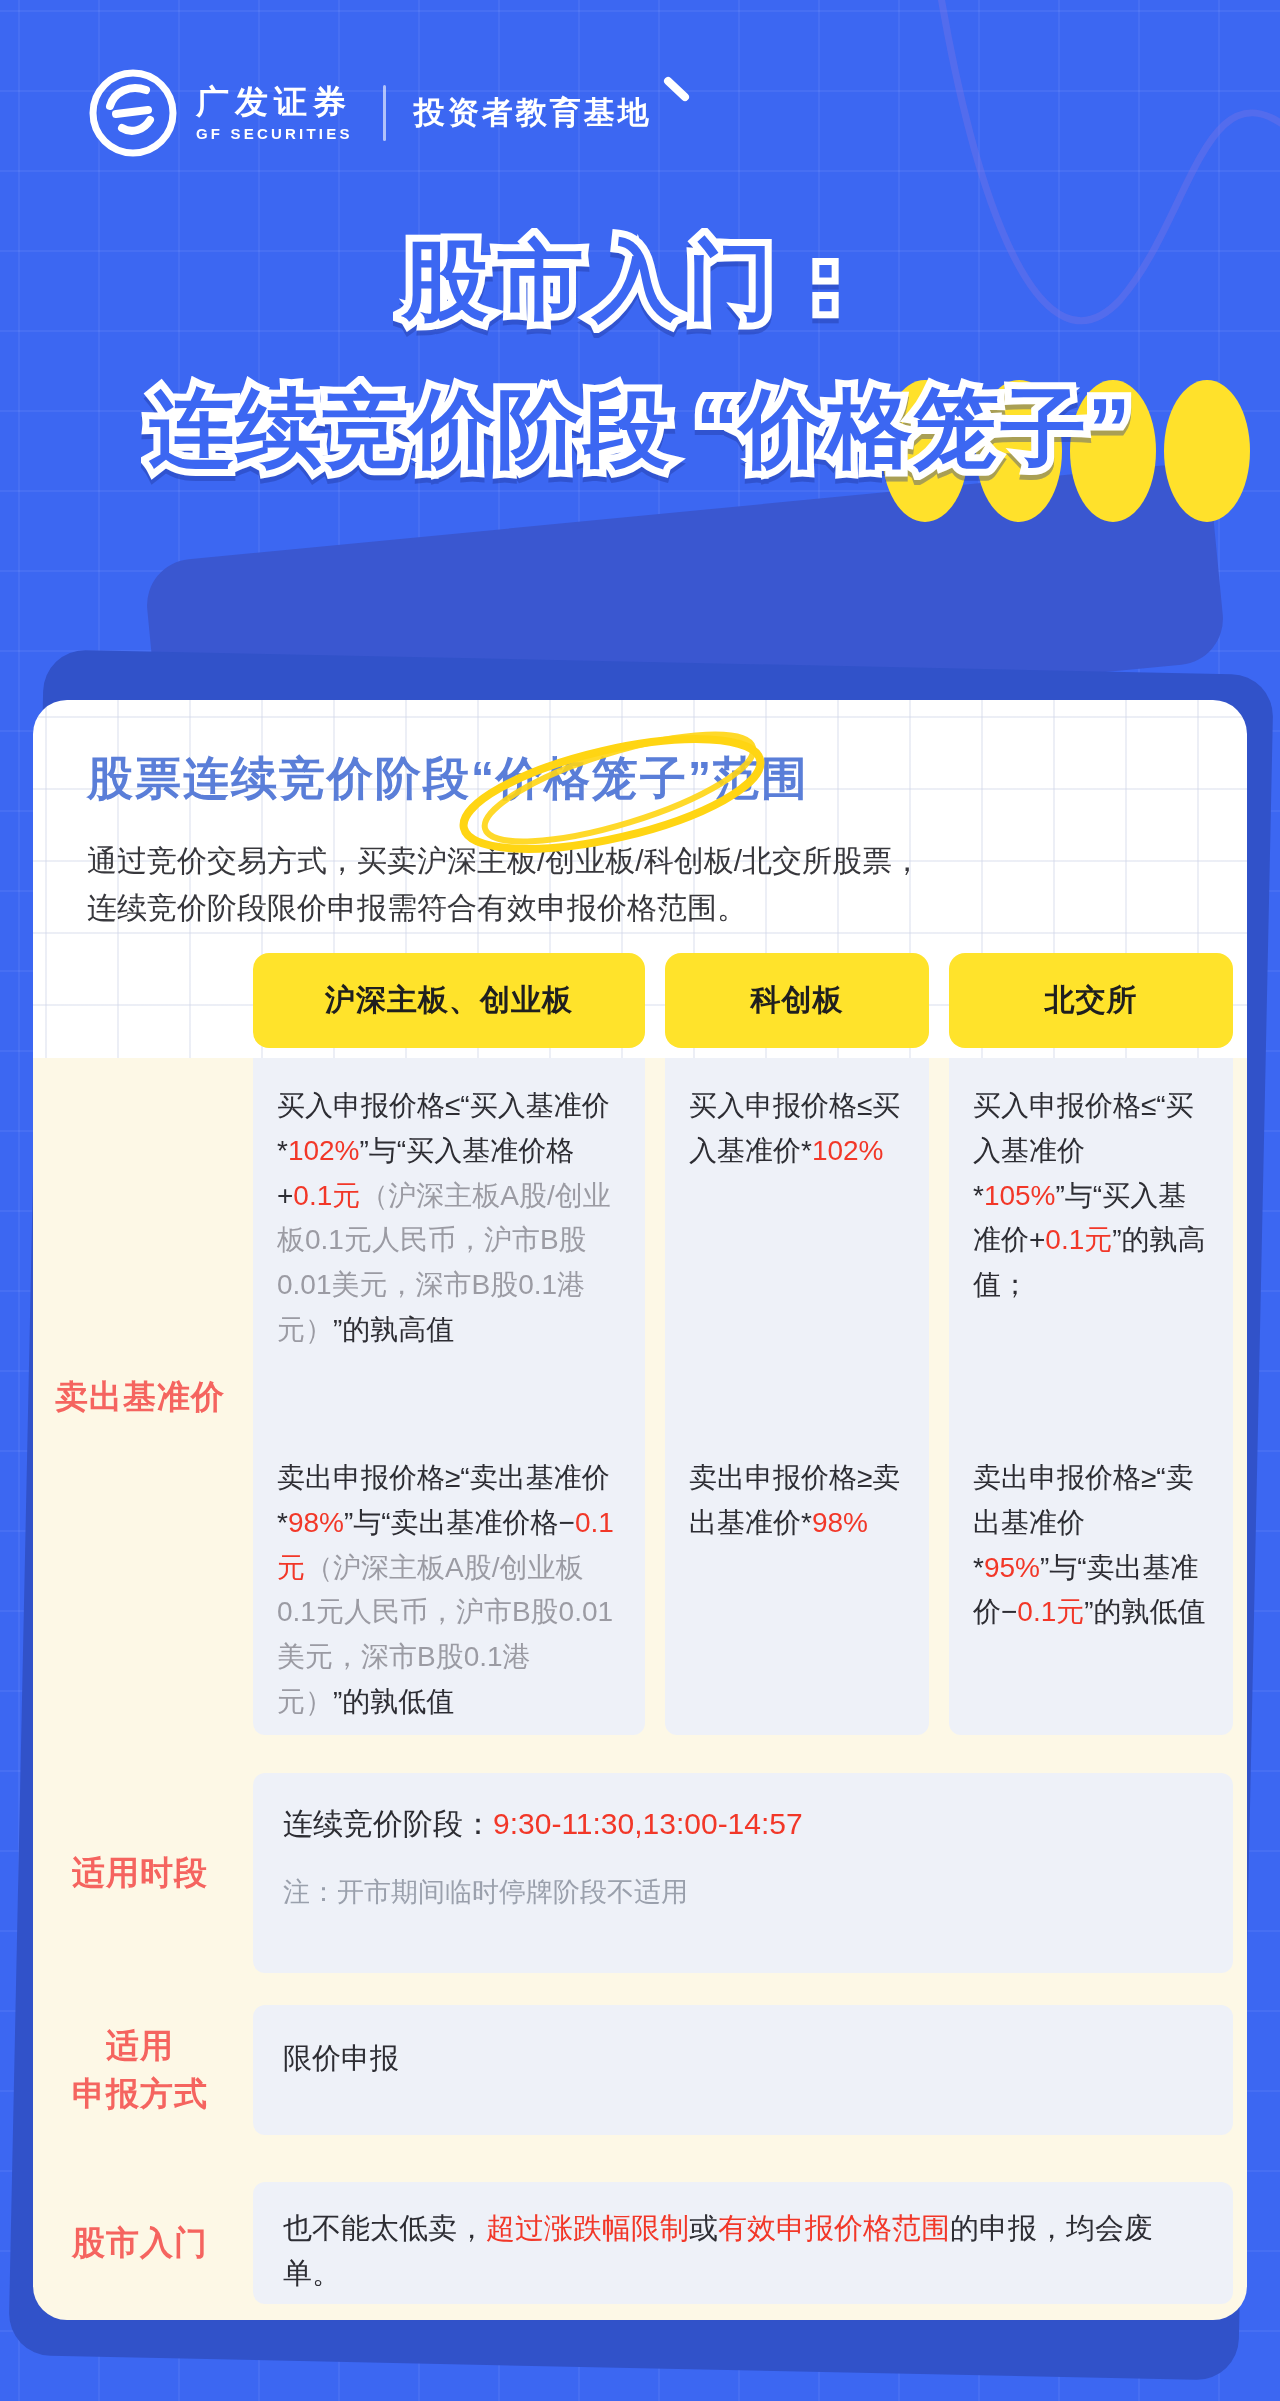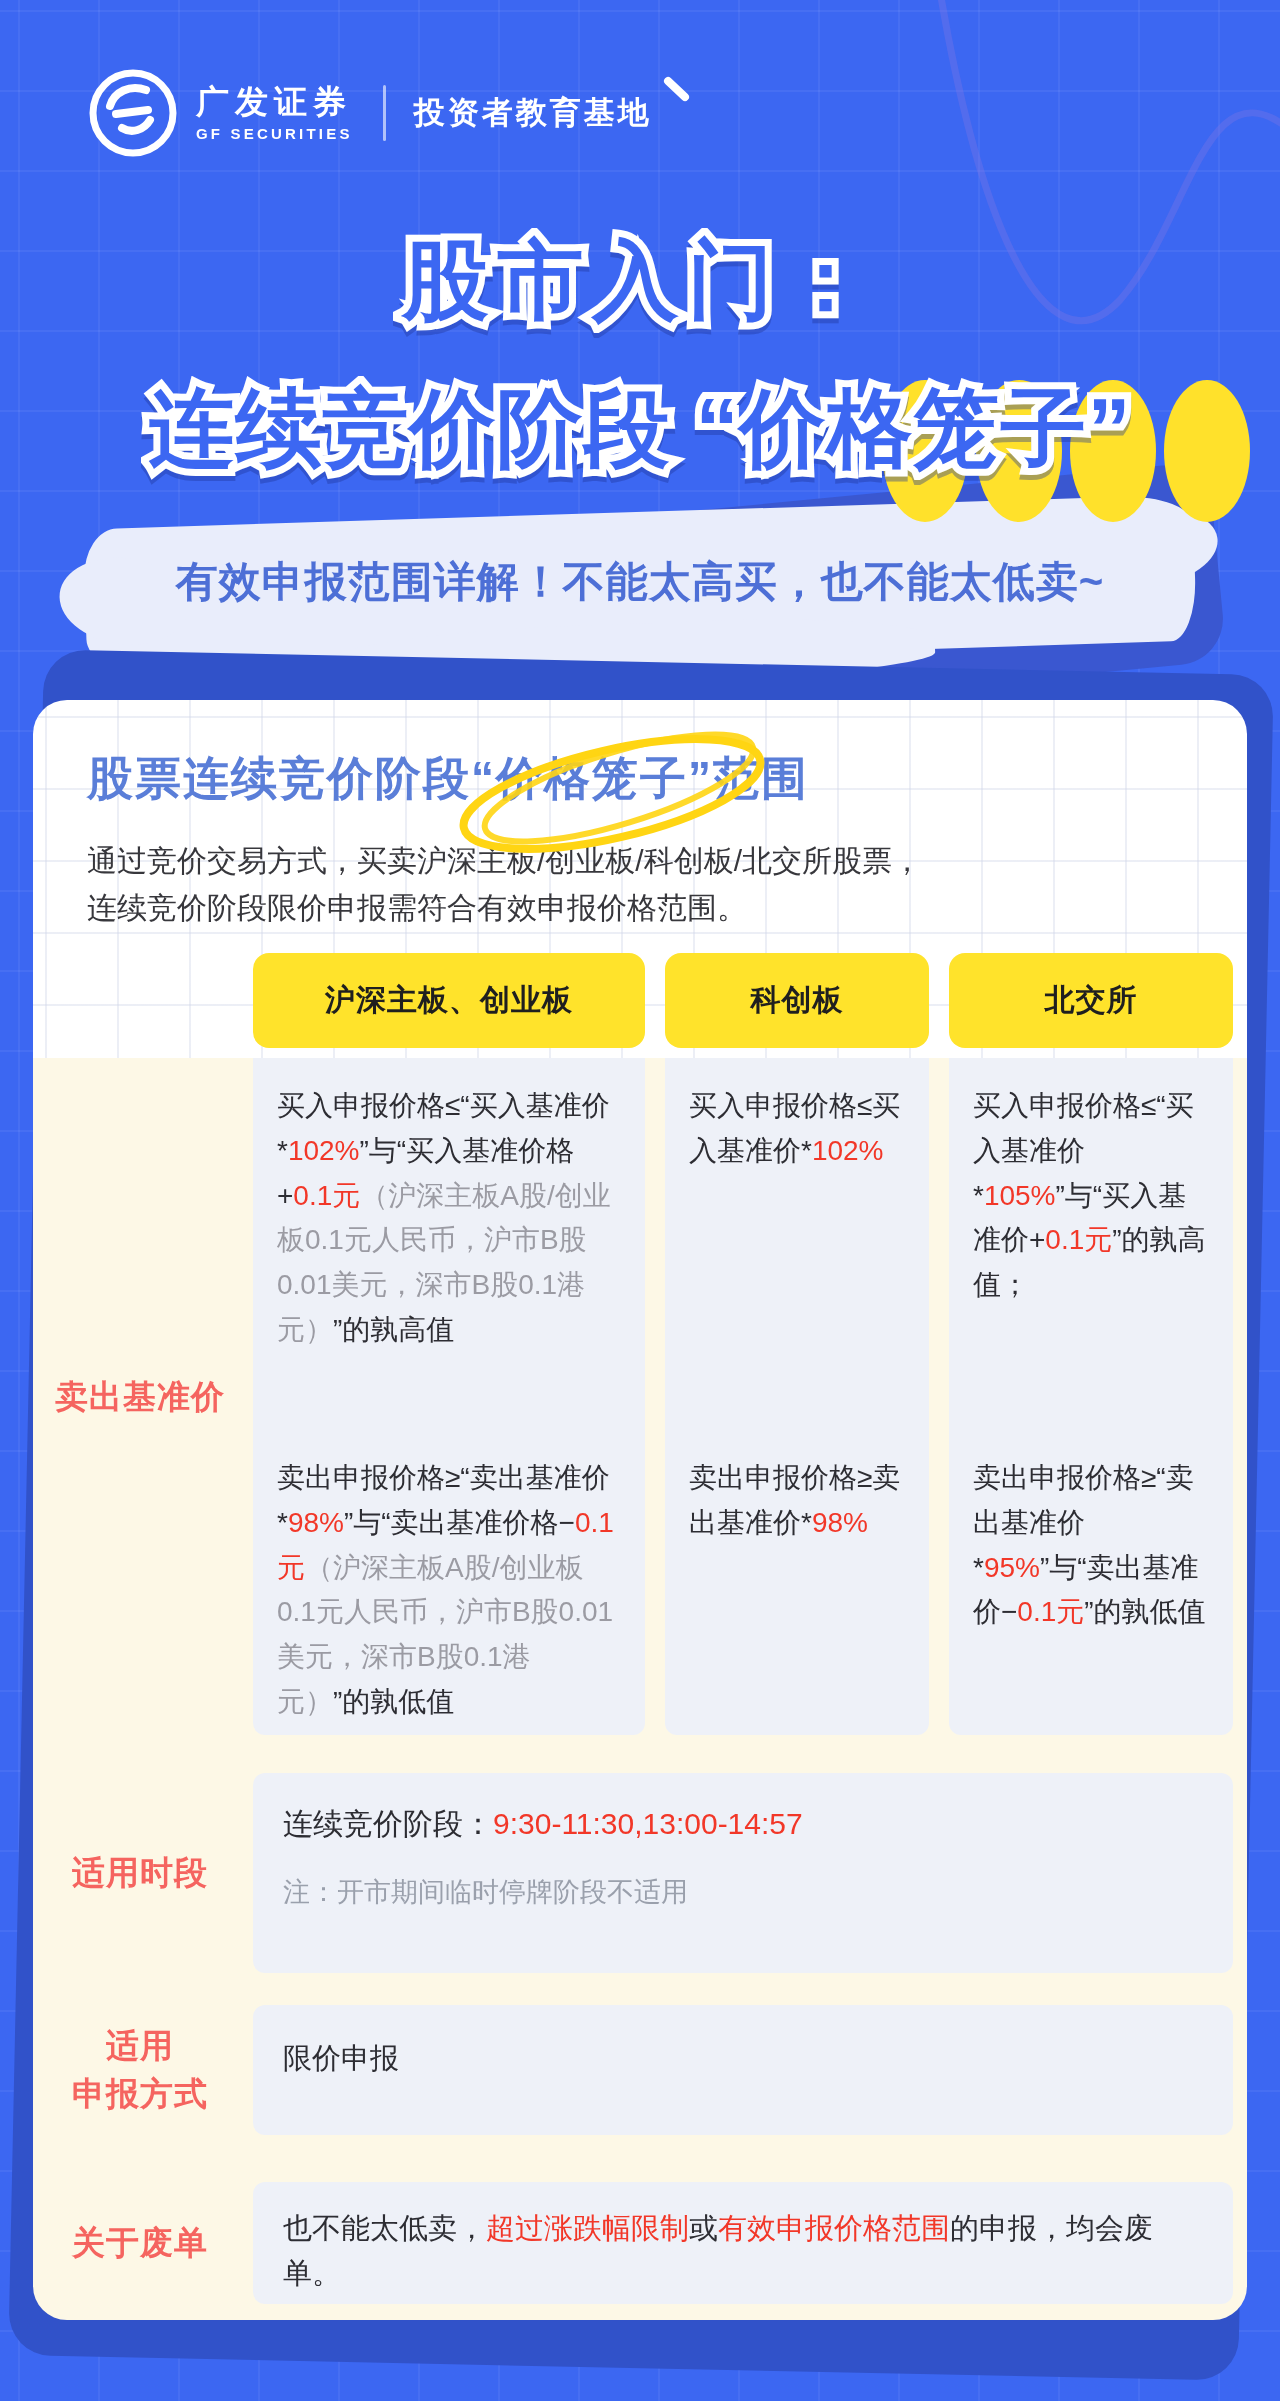--- a/index.html
+++ b/index.html
@@ -127,25 +127,20 @@
     </div>
     <div class="outline line2">
       <span class="blobs"><i></i><i></i><i></i><i></i></span>
       <span class="stroke">连续竞价阶段 “价格笼子”</span>
       <span class="fill">连续竞价阶段 “价格笼子”</span>
     </div>
   </section>
 
   <div class="wedge"></div>
 
-  <div class="banner">
-    <div class="banner-bg"></div>
-    <div class="banner-smear"></div>
-    <div class="banner-text">有效申报范围详解！不能太高买，也不能太低卖~</div>
-  </div>
 
   <div class="card-backdrop"></div>
 
   <main class="card">
     <div class="card-white">
       <h2 class="card-title">
         <span>股票连续竞价阶段</span><span class="hl-wrap"><svg class="hl-circle" width="340" height="160" viewBox="0 0 340 160">
               <ellipse cx="165" cy="80" rx="152" ry="44" fill="none" stroke="#ffd513" stroke-width="8" transform="rotate(-13 165 80)"></ellipse>
               <ellipse cx="172" cy="74" rx="140" ry="36" fill="none" stroke="#ffd513" stroke-width="6" transform="rotate(-17 172 74)" opacity="0.9"></ellipse>
             </svg><span>“价格笼子”</span></span><span>范围</span>
@@ -186,20 +181,20 @@
         </div>
       </div>
 
       <div class="trow row-method grid-cols">
         <div class="rlabel">适用
 申报方式</div>
         <div class="cell span3">限价申报</div>
       </div>
 
       <div class="trow row-void grid-cols">
-        <div class="rlabel">关于废单</div>
+        <div class="rlabel">股市入门</div>
         <div class="cell span3"><span>也不能太低卖，</span><span class="c-r">超过涨跌幅限制</span><span>或</span><span class="c-r">有效申报价格范围</span><span>的申报，均会废单。</span></div>
       </div>
 
     </div>
   </main>
 
 </div>
 
 </body></html>

